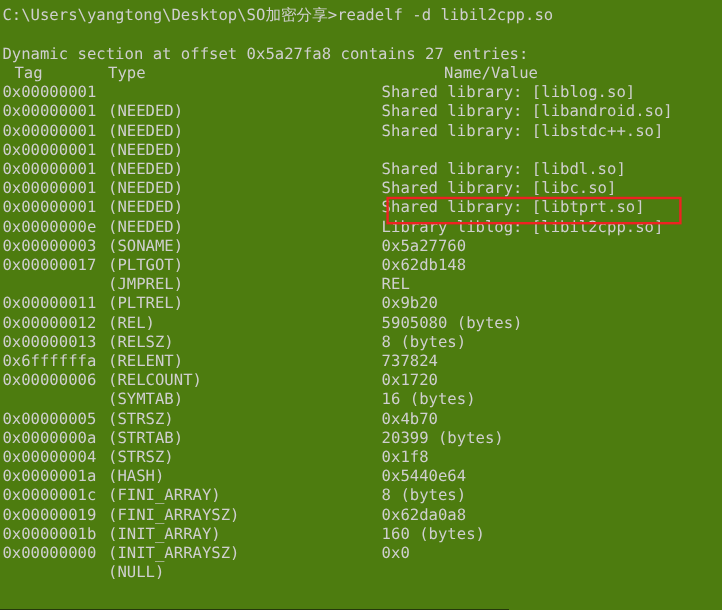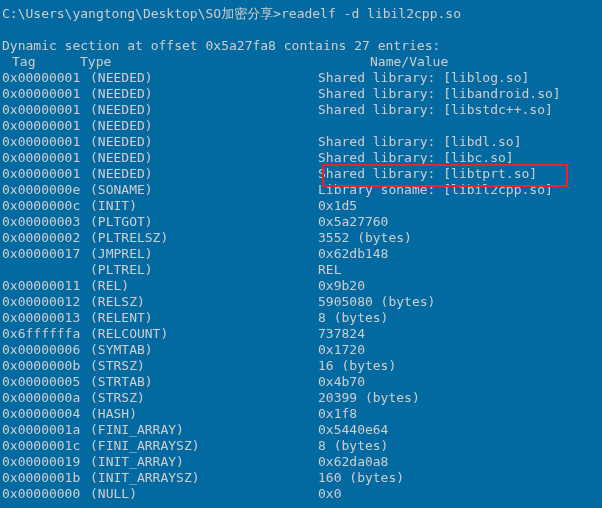--- a/index.html
+++ b/index.html
@@ -5,21 +5,21 @@
 <style>
   html, body {
     margin: 0;
     padding: 0;
     background: #0c0c0c;
   }
   #terminal {
     position: relative;
     width: 602px;
     height: 508px;
-    background: #0369a1;
+    background: #4d7c0f;
     overflow: hidden;
     font-family: "DejaVu Sans Mono", "Liberation Mono", monospace;
     font-size: 13px;
     line-height: 16px;
     color: #cfcfcf;
     -webkit-font-smoothing: none;
   }
   .screen-pad {
     position: absolute;
     left: 0;
@@ -44,31 +44,31 @@
   }
   .col-tag {
     position: absolute;
     left: 2px;
     top: 0;
     white-space: pre;
   }
   .col-type {
     position: absolute;
     left: 90px;
-    top: 0;
+    top: 16px;
     white-space: pre;
   }
   .col-value {
     position: absolute;
     left: 318px;
     top: 0;
     white-space: pre;
   }
   .hdr-tag  { position: absolute; left: 12px;  top: 0; white-space: pre; }
-  .hdr-type { position: absolute; left: 80px;  top: 0; white-space: pre; }
+  .hdr-type { position: absolute; left: 90px;  top: 0; white-space: pre; }
   .hdr-val  { position: absolute; left: 330px; top: 0; white-space: pre; padding-left: 40px; }
 
   #highlight-box {
     position: absolute;
     box-sizing: border-box;
     border: 2px solid #ee2222;
     pointer-events: none;
   }
 </style>
 </head>
@@ -88,32 +88,30 @@
     </div>
 
     <div id="rows">
         <div class="entry"><span class="col-tag">0x00000001</span><span class="col-type">(NEEDED)</span><span class="col-value">Shared library: [liblog.so]</span></div>
         <div class="entry"><span class="col-tag">0x00000001</span><span class="col-type">(NEEDED)</span><span class="col-value">Shared library: [libandroid.so]</span></div>
         <div class="entry"><span class="col-tag">0x00000001</span><span class="col-type">(NEEDED)</span><span class="col-value">Shared library: [libstdc++.so]</span></div>
         <div class="entry"><span class="col-tag">0x00000001</span><span class="col-type">(NEEDED)</span></div>
         <div class="entry"><span class="col-tag">0x00000001</span><span class="col-type">(NEEDED)</span><span class="col-value">Shared library: [libdl.so]</span></div>
         <div class="entry"><span class="col-tag">0x00000001</span><span class="col-type">(NEEDED)</span><span class="col-value">Shared library: [libc.so]</span></div>
         <div class="entry"><span class="col-tag">0x00000001</span><span class="col-type">(NEEDED)</span><span class="col-value">Shared library: [libtprt.so]</span></div>
-        <div class="entry"><span class="col-tag">0x0000000e</span><span class="col-type">(SONAME)</span><span class="col-value">Library soname: [libil2cpp.so]</span></div>
-        <div class="entry"><span class="col-tag">0x0000000c</span><span class="col-type">(INIT)</span><span class="col-value">0x1d5</span></div>
+        <div class="entry"><span class="col-tag">0x0000000e</span><span class="col-type">(SONAME)</span><span class="col-value">Library liblog: [libil2cpp.so]</span></div>
         <div class="entry"><span class="col-tag">0x00000003</span><span class="col-type">(PLTGOT)</span><span class="col-value">0x5a27760</span></div>
-        <div class="entry"><span class="col-tag">0x00000002</span><span class="col-type">(PLTRELSZ)</span><span class="col-value">3552 (bytes)</span></div>
         <div class="entry"><span class="col-tag">0x00000017</span><span class="col-type">(JMPREL)</span><span class="col-value">0x62db148</span></div>
         <div class="entry"><span class="col-type">(PLTREL)</span><span class="col-value">REL</span></div>
         <div class="entry"><span class="col-tag">0x00000011</span><span class="col-type">(REL)</span><span class="col-value">0x9b20</span></div>
         <div class="entry"><span class="col-tag">0x00000012</span><span class="col-type">(RELSZ)</span><span class="col-value">5905080 (bytes)</span></div>
         <div class="entry"><span class="col-tag">0x00000013</span><span class="col-type">(RELENT)</span><span class="col-value">8 (bytes)</span></div>
         <div class="entry"><span class="col-tag">0x6ffffffa</span><span class="col-type">(RELCOUNT)</span><span class="col-value">737824</span></div>
         <div class="entry"><span class="col-tag">0x00000006</span><span class="col-type">(SYMTAB)</span><span class="col-value">0x1720</span></div>
-        <div class="entry"><span class="col-tag">0x0000000b</span><span class="col-type">(STRSZ)</span><span class="col-value">16 (bytes)</span></div>
+        <div class="entry"><span class="col-type">(STRSZ)</span><span class="col-value">16 (bytes)</span></div>
         <div class="entry"><span class="col-tag">0x00000005</span><span class="col-type">(STRTAB)</span><span class="col-value">0x4b70</span></div>
         <div class="entry"><span class="col-tag">0x0000000a</span><span class="col-type">(STRSZ)</span><span class="col-value">20399 (bytes)</span></div>
         <div class="entry"><span class="col-tag">0x00000004</span><span class="col-type">(HASH)</span><span class="col-value">0x1f8</span></div>
         <div class="entry"><span class="col-tag">0x0000001a</span><span class="col-type">(FINI_ARRAY)</span><span class="col-value">0x5440e64</span></div>
         <div class="entry"><span class="col-tag">0x0000001c</span><span class="col-type">(FINI_ARRAYSZ)</span><span class="col-value">8 (bytes)</span></div>
         <div class="entry"><span class="col-tag">0x00000019</span><span class="col-type">(INIT_ARRAY)</span><span class="col-value">0x62da0a8</span></div>
         <div class="entry"><span class="col-tag">0x0000001b</span><span class="col-type">(INIT_ARRAYSZ)</span><span class="col-value">160 (bytes)</span></div>
         <div class="entry"><span class="col-tag">0x00000000</span><span class="col-type">(NULL)</span><span class="col-value">0x0</span></div>
       </div>
   </div>

